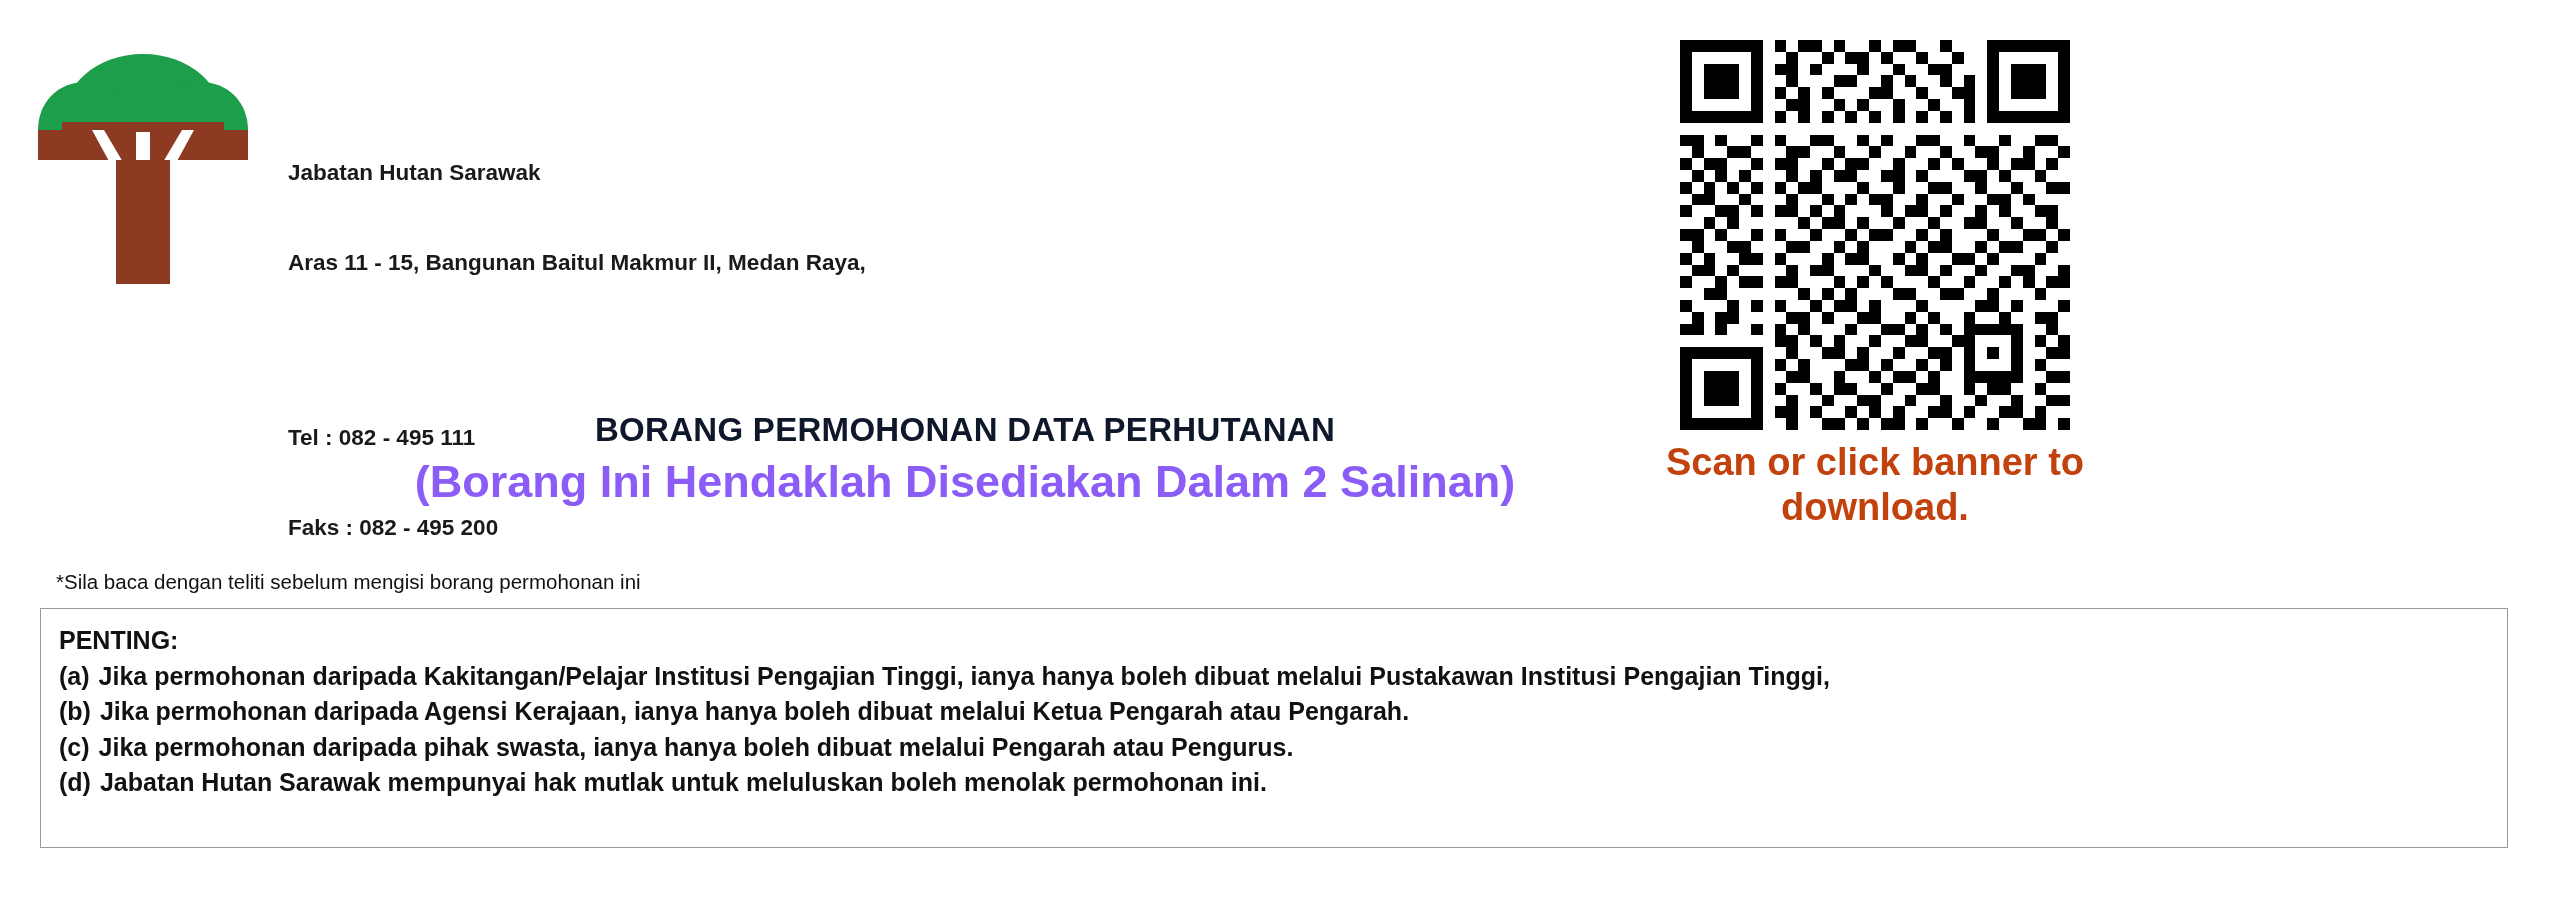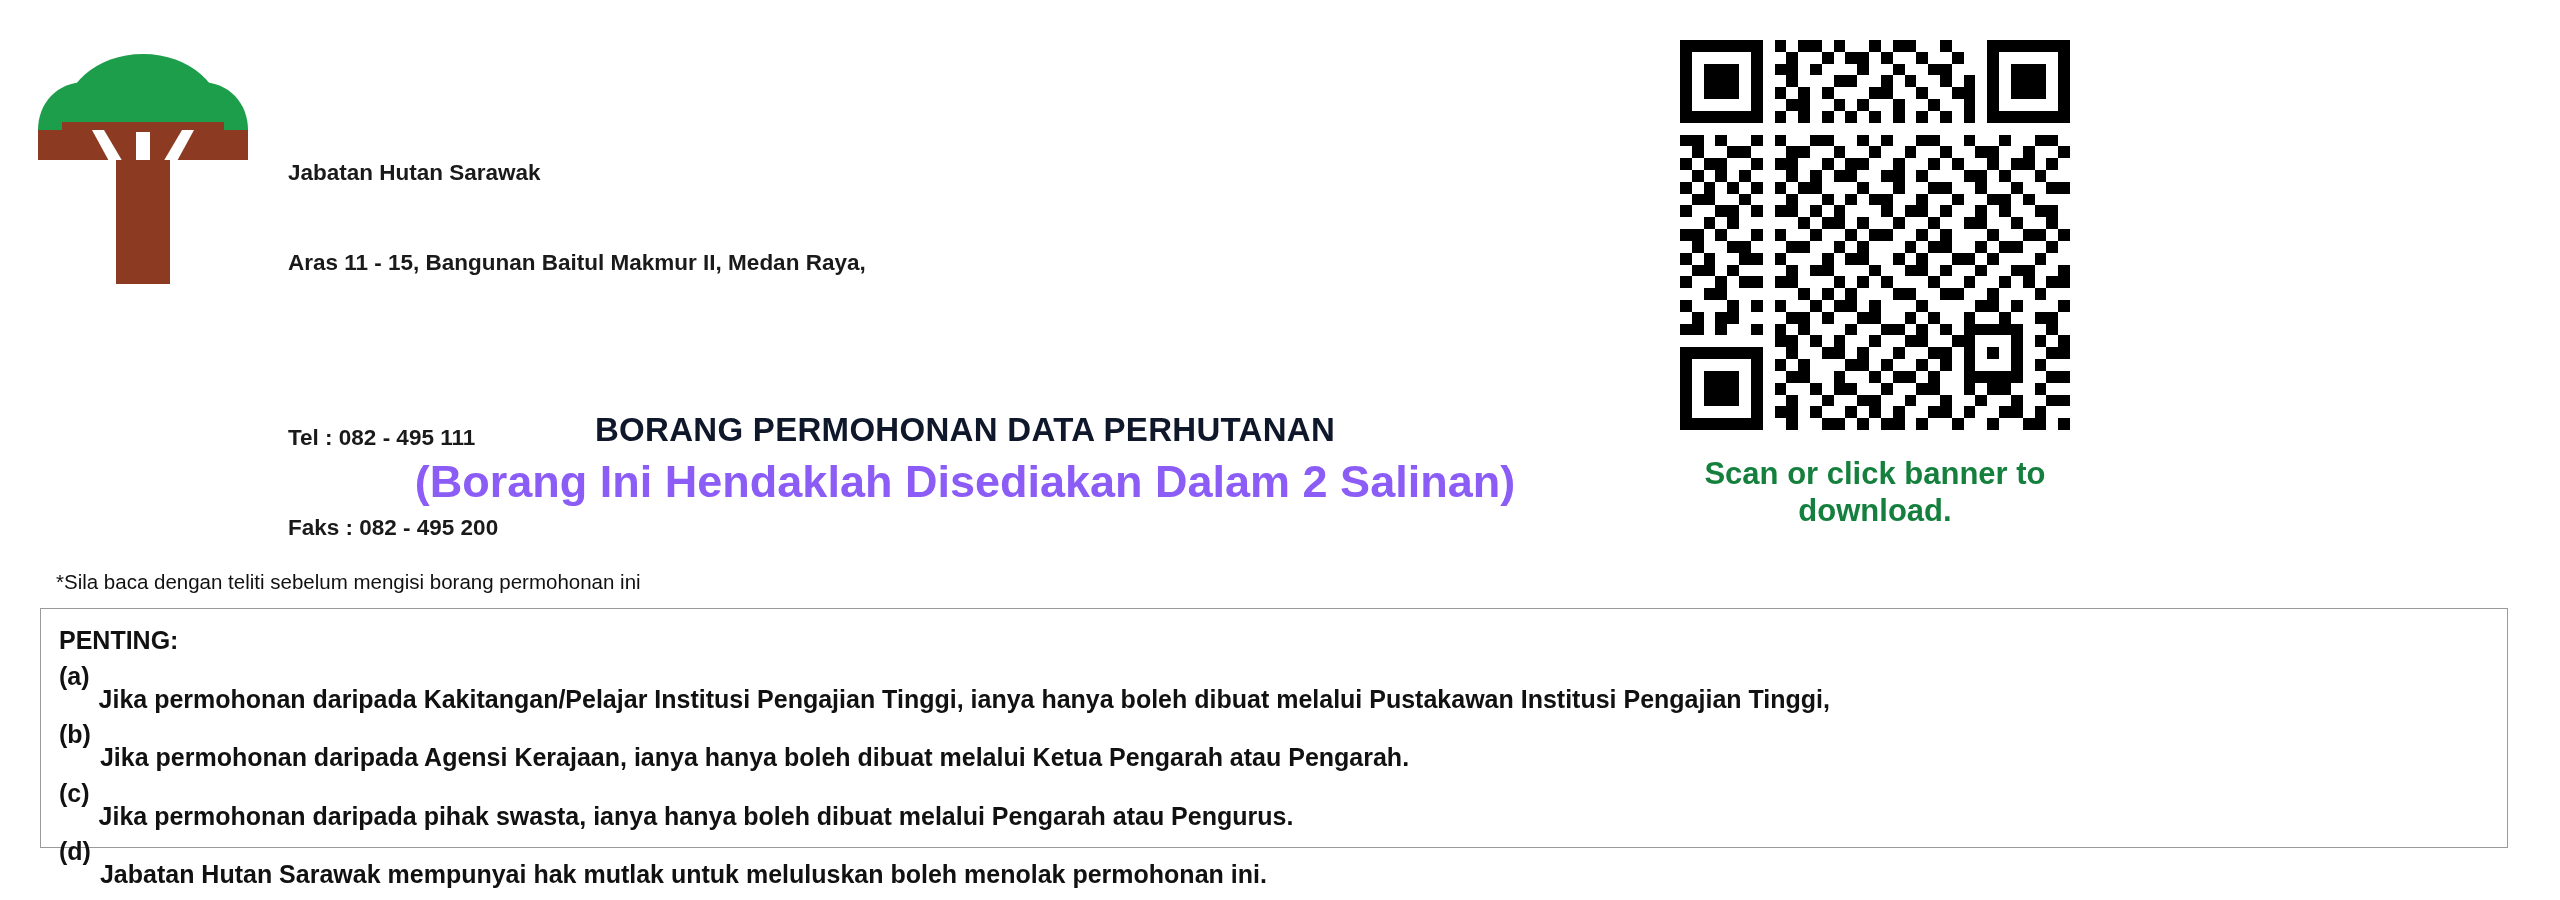--- a/index.html
+++ b/index.html
@@ -58,24 +58,24 @@
     text-align: center;
   }
   .qr-code {
     width: 390px;
     height: 390px;
     margin: 0 auto;
     display: block;
     image-rendering: pixelated;
   }
   .qr-caption {
-    margin-top: 26px;
-    font-size: 31px;
+    margin-top: 10px;
+    font-size: 38px;
     font-weight: bold;
-    color: #15803d;
+    color: #c2410c;
     line-height: 1.18;
   }
 
   
   .title-block {
     position: absolute;
     top: 408px;
     left: 0;
     width: 2560px;
     text-align: center;
@@ -134,21 +134,20 @@
     line-height: 1.42;
     color: #111111;
     display: flex;
   }
   .imp-item .marker {
     flex: 0 0 auto;
     padding-right: 9px;
   }
   .imp-item .body {
     flex: 1 1 auto;
-    margin-top: 23px;
   }
   .imp-item .cont {
     display: block;
     padding-left: 22px;
   }
 </style>
 </head>
 <body>
 
 <div class="header">

